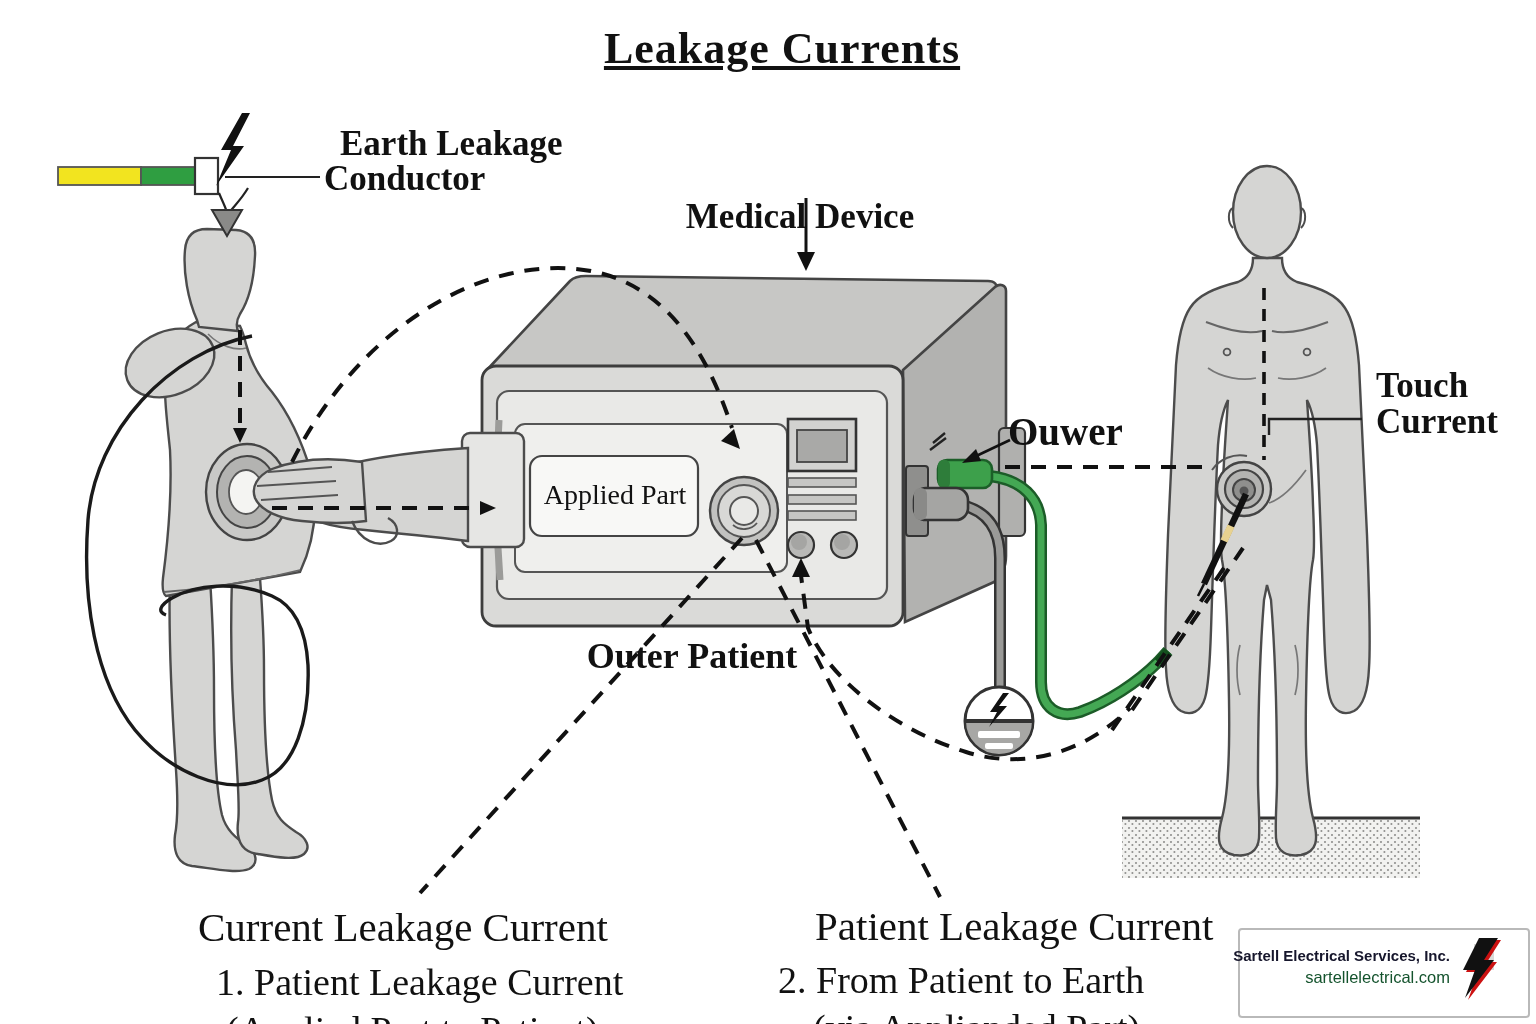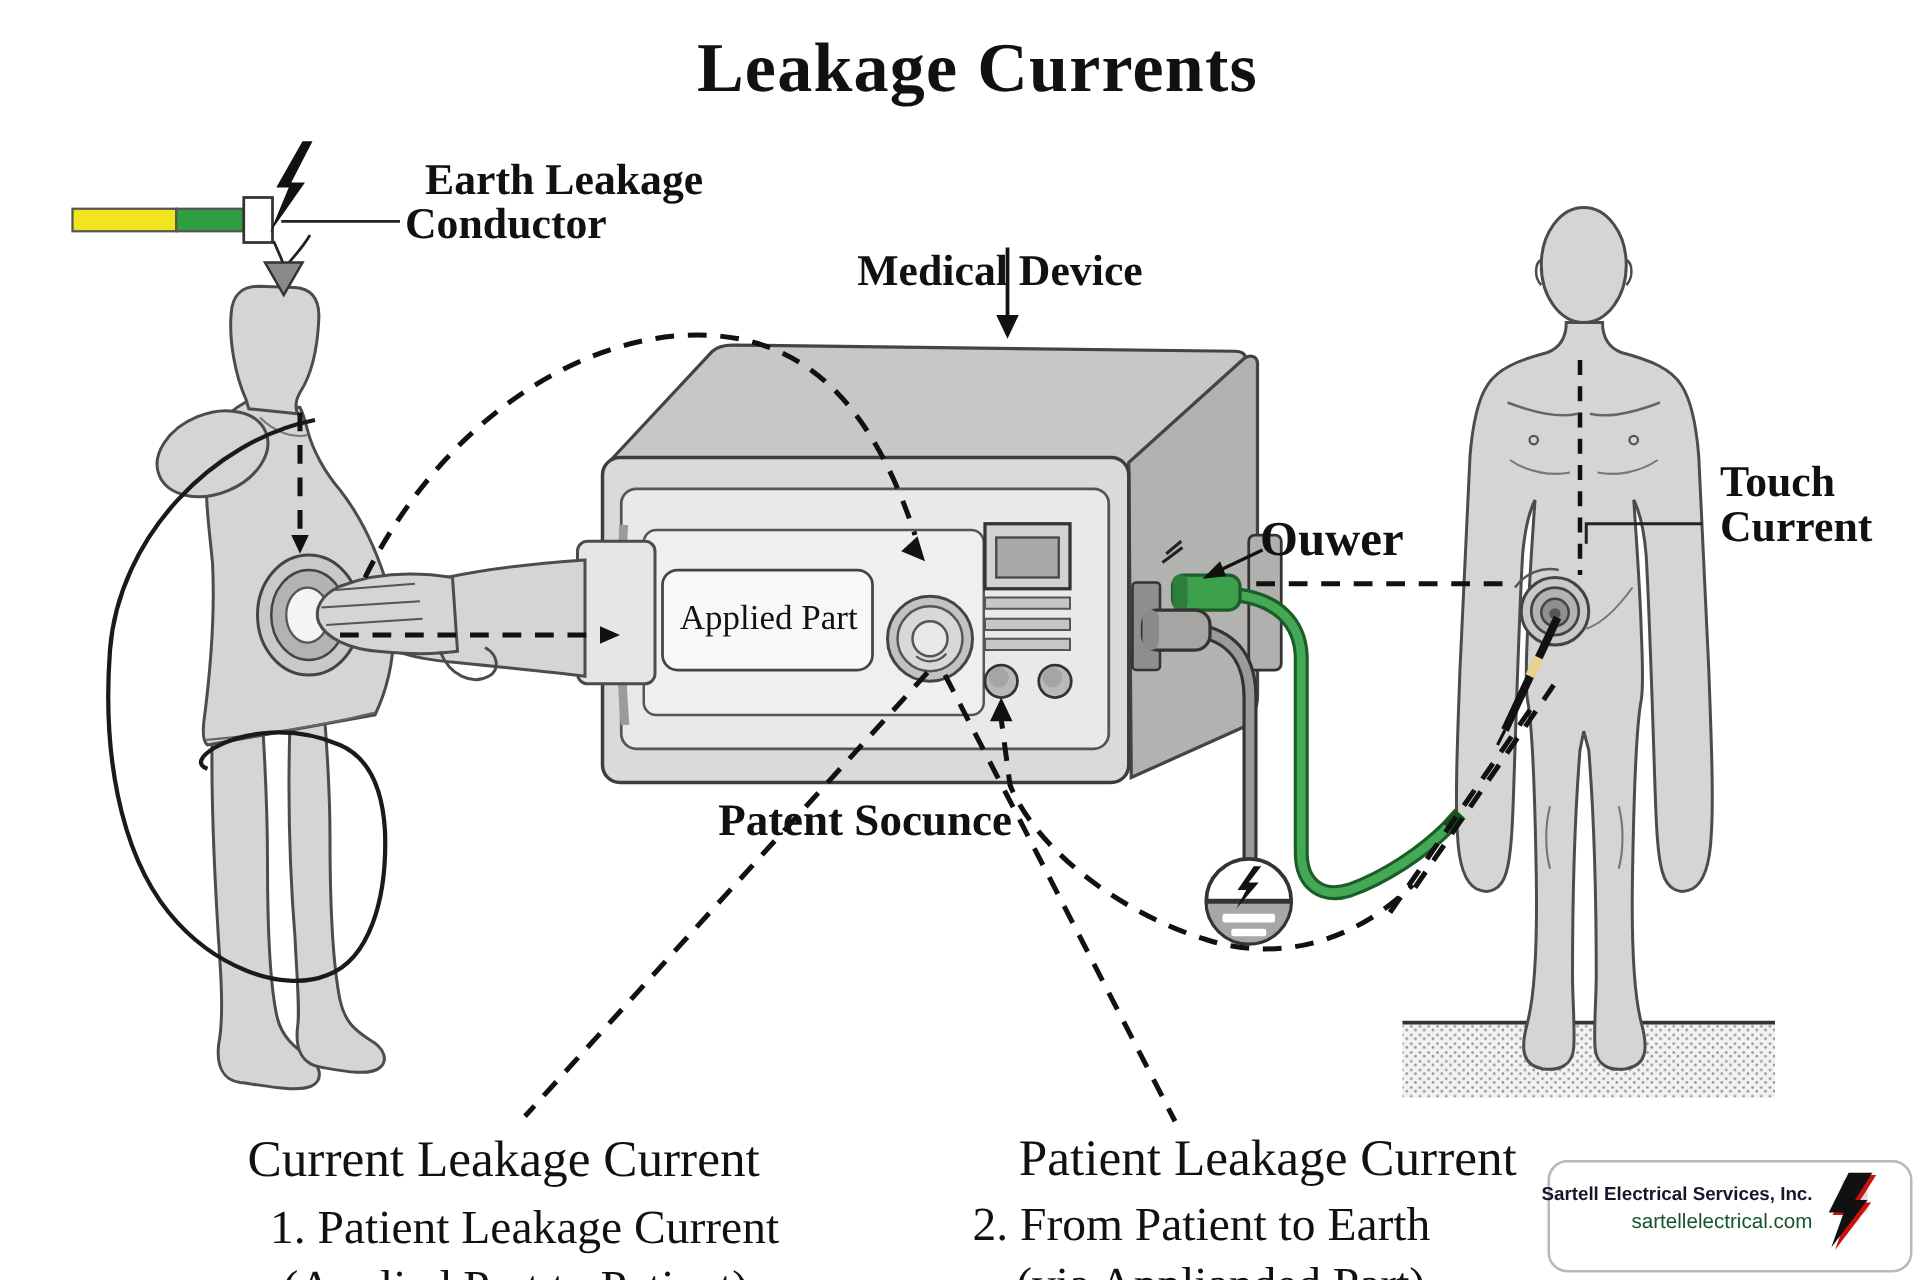--- a/index.html
+++ b/index.html
@@ -2,27 +2,27 @@
 <html><head>
 <meta charset="utf-8">
 <style>
   html,body{margin:0;padding:0;background:#fff;}
   body{width:1536px;height:1024px;overflow:hidden;position:relative;
        font-family:"Liberation Serif","DejaVu Serif",serif;}
   #stage{position:absolute;left:0;top:0;width:1536px;height:1024px;}
   #art{position:absolute;left:0;top:0;}
   .lbl{position:absolute;color:#111;line-height:1.04;white-space:nowrap;}
   .bold{font-weight:normal;}
-  .title{font-size:56px;font-weight:bold;letter-spacing:1px;}
+  .title{font-size:44px;font-weight:bold;letter-spacing:1px;text-decoration:underline;}
   .big{font-size:35px;font-weight:bold;}
   .list{font-size:38px;}
   .head40{font-size:41px;}
   .center{transform:translateX(-50%);}
   #watermark{position:absolute;left:1238px;top:928px;width:288px;height:86px;
-     background:#fff;border:2px solid #b9b9b9;border-radius:16px;
+     background:#fff;border:2px solid #b9b9b9;border-radius:4px;
      font-family:"Liberation Sans","DejaVu Sans",sans-serif;}
   #wm-company{position:absolute;right:78px;top:17px;font-size:15px;font-weight:bold;color:#16162c;white-space:nowrap;}
   #wm-url{position:absolute;right:78px;top:38px;font-size:16.5px;color:#14532d;white-space:nowrap;}
   #wm-logo{position:absolute;right:24px;top:8px;}
 </style>
 </head>
 <body>
 
 <div id="stage">
 
@@ -221,21 +221,21 @@
 
 <div class="lbl title center" style="left:782px;top:26px;">Leakage Currents</div>
 
 <div class="lbl big" style="left:340px;top:126px;">Earth Leakage</div>
 <div class="lbl big" style="left:324px;top:161px;">Conductor</div>
 
 <div class="lbl big center" style="left:800px;top:155px;margin-top:44px;">Medical Device</div>
 
 <div class="lbl bold center" style="left:615px;top:480px;font-size:28px;">Applied Part</div>
 
-<div class="lbl center" style="left:692px;top:638px;font-size:36px;font-weight:bold;">Patent Socunce</div>
+<div class="lbl center" style="left:692px;top:638px;font-size:36px;font-weight:bold;">Outer Patient</div>
 
 <div class="lbl" style="left:1008px;top:412px;font-size:39px;font-weight:bold;">Ouwer</div>
 
 <div class="lbl big" style="left:1376px;top:368px;">Touch</div>
 <div class="lbl big" style="left:1376px;top:404px;">Current</div>
 
 <div class="lbl head40" style="left:198px;top:906px;"><span class="bold">Current</span><span> Leakage Current</span></div>
 <div class="lbl list" style="left:188px;top:963px;margin-left:28px;">1. Patient Leakage Current</div>
 <div class="lbl list" style="left:226px;top:1011px;">(Applied Part to Patient)</div>
 

